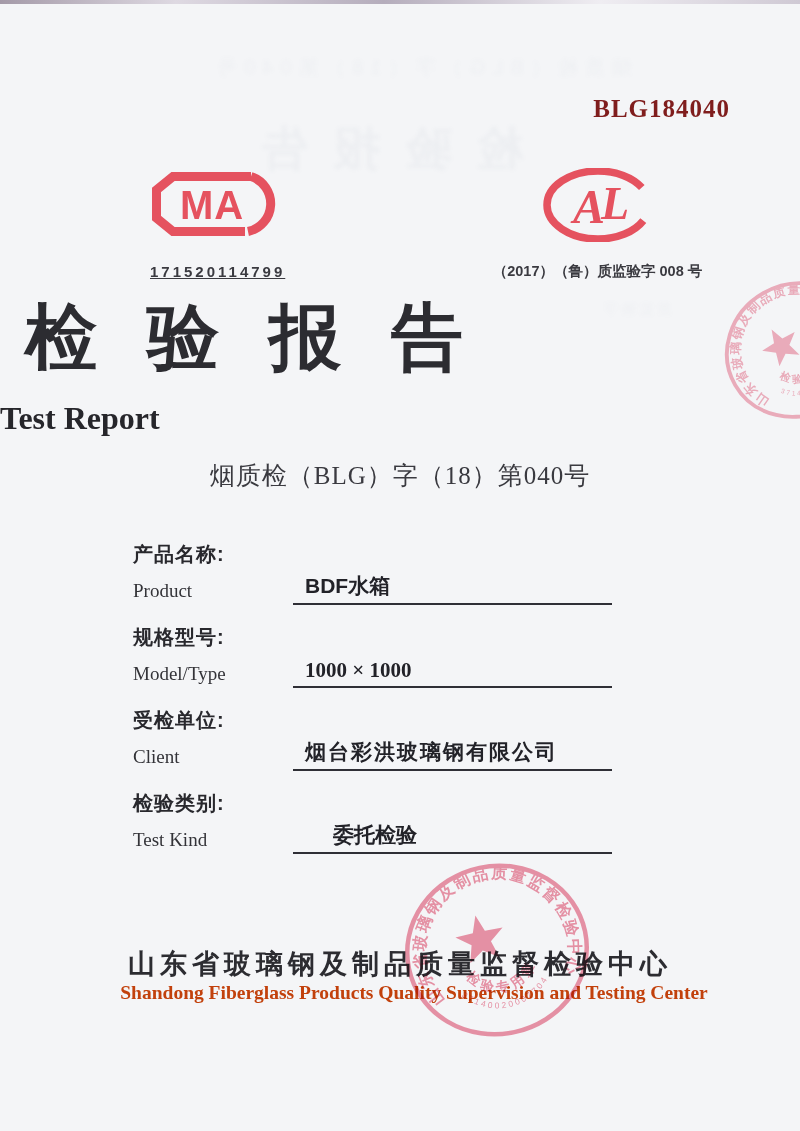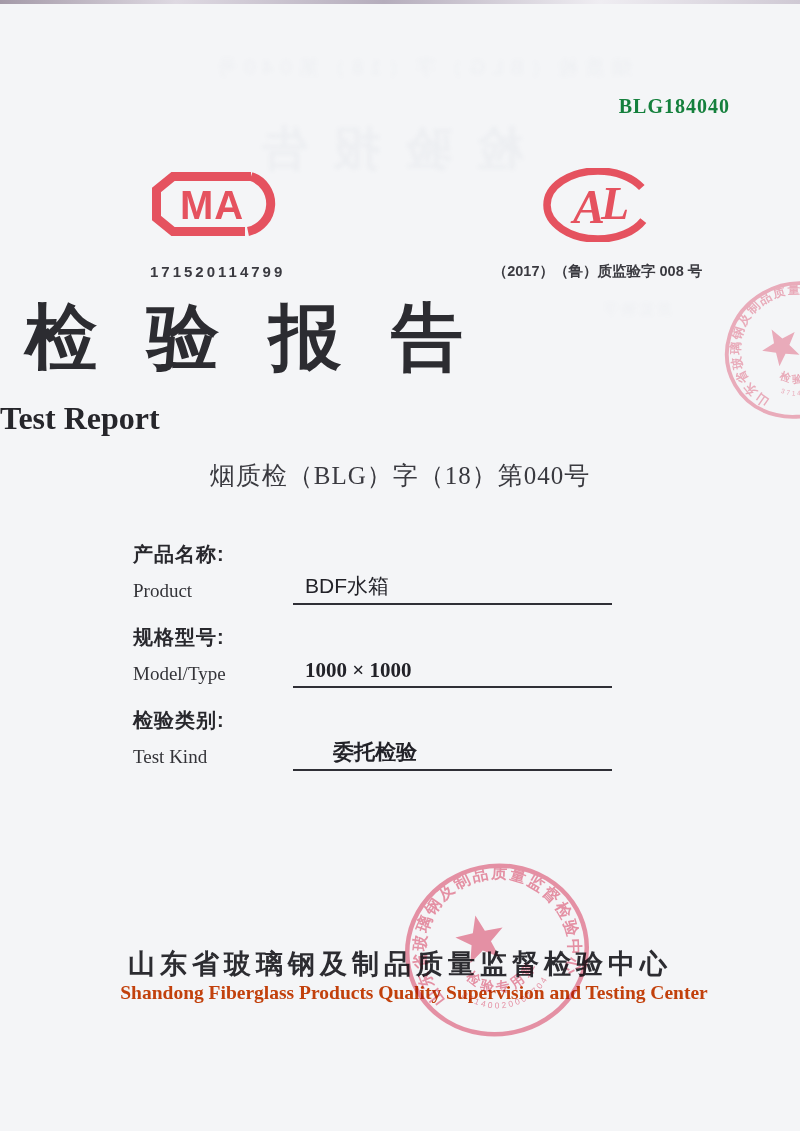--- a/index.html
+++ b/index.html
@@ -18,26 +18,26 @@
   }
   .page::before{ 
     content:"";position:absolute;top:0;left:0;right:0;height:4px;z-index:9;
     background:linear-gradient(90deg,#a49aa8,#ded9e2 22%,#b5adbc 48%,#efedf2 75%,#cfc9d4);
   }
 
   
   .serial{
     position:absolute;top:95px;right:70px;
     font-family:"Liberation Serif",serif;font-weight:bold;
-    font-size:20px;letter-spacing:1px;color:#15803d;
+    font-size:25px;letter-spacing:1px;color:#7f1d1d;
   }
   .cma-block{position:absolute;left:150px;top:170px;width:136px;}
   .cma-number{
     margin-top:21px;font-size:15px;font-weight:bold;color:var(--ink-soft);
-    letter-spacing:3px;white-space:nowrap;
+    letter-spacing:3px;white-space:nowrap;text-decoration:underline;
   }
   .cal-block{position:absolute;left:490px;top:168px;width:215px;text-align:center;}
   .cal-caption{
     margin-top:16px;font-size:14.5px;font-weight:bold;color:var(--ink-soft);
     white-space:nowrap;
   }
 
   
   .title-cn{
     position:absolute;top:296px;left:0;width:100%;text-align:left;
@@ -67,21 +67,21 @@
     font-family:"Liberation Serif",serif;white-space:nowrap;
   }
   .fvalue{
     position:absolute;left:160px;right:0;top:0;height:64px;
     border-bottom:2px solid #2f2f36;
   }
   .vtext{
     position:absolute;bottom:3px;left:12px;font-size:21px;color:#222228;
     font-family:"Liberation Serif",serif;white-space:nowrap;font-weight:bold;
   }
-  .field-0 .vtext{font-family:"Liberation Sans",sans-serif;font-weight:normal;text-align:center;}
+  .field-0 .vtext{font-family:"Liberation Sans",sans-serif;font-weight:bold;text-align:center;}
   .field-2 .vtext{letter-spacing:2px;}
   .field-3 .vtext{left:40px;}
 
   
   .org-cn{
     position:absolute;top:946px;left:0;width:100%;text-align:center;
     font-size:27px;font-weight:bold;color:var(--ink);
     letter-spacing:5px;margin-right:-5px;white-space:nowrap;
   }
   .org-en{
@@ -151,20 +151,27 @@
     </div>
 
     <div class="field field-1">
       <div class="cn">规格型号:</div>
       <div class="en">Model/Type</div>
       <div class="fvalue">
         <div class="vtext">1000 × 1000</div>
       </div>
     </div>
 
+    <div class="field field-2">
+      <div class="cn">受检单位:</div>
+      <div class="en">Client</div>
+      <div class="fvalue">
+        <div class="vtext">烟台彩洪玻璃钢有限公司</div>
+      </div>
+    </div>
 
     <div class="field field-3">
       <div class="cn">检验类别:</div>
       <div class="en">Test Kind</div>
       <div class="fvalue">
         <div class="vtext">委托检验</div>
       </div>
     </div>
 
   </div>

